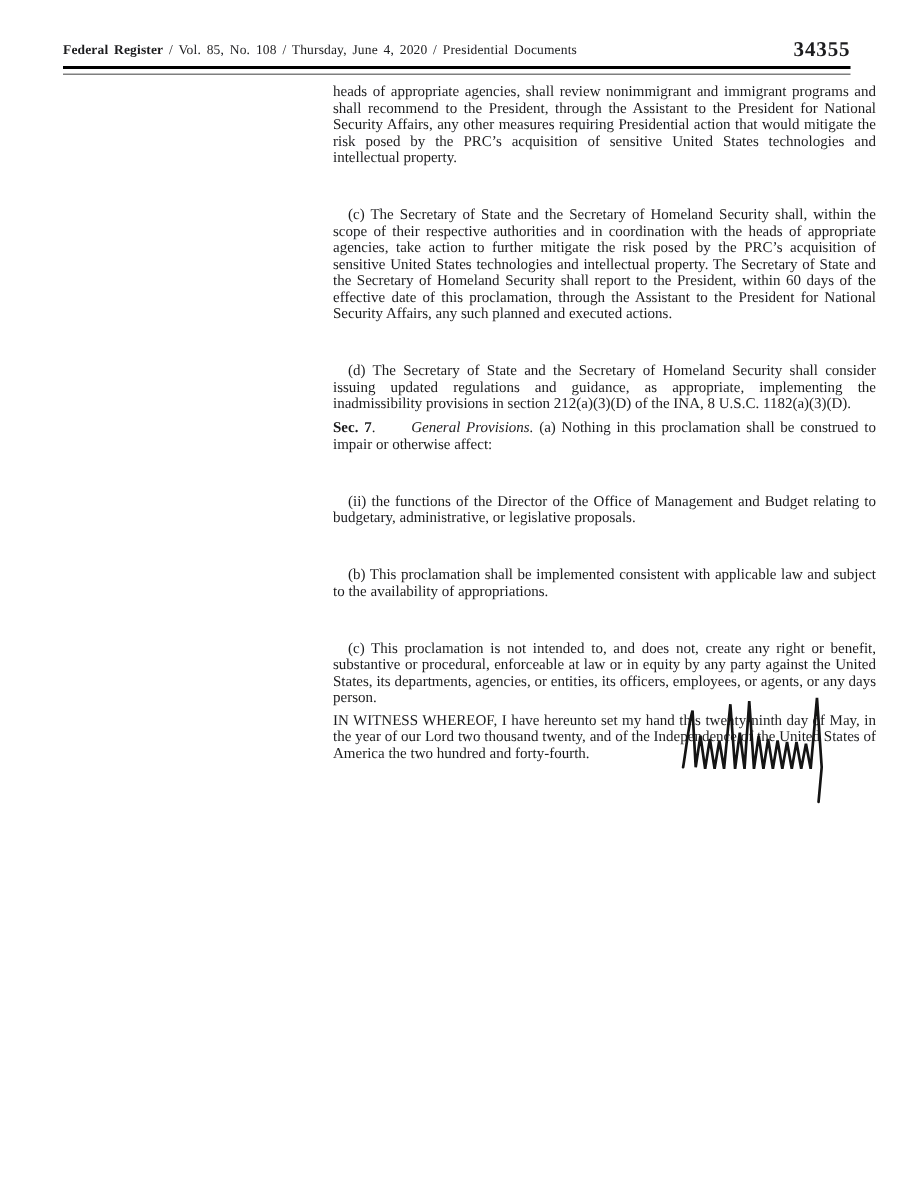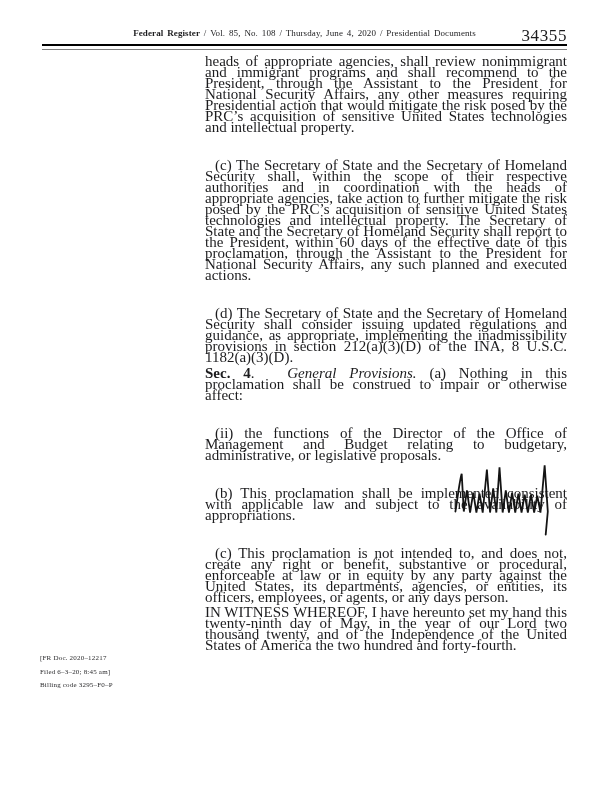--- a/index.html
+++ b/index.html
@@ -16,53 +16,52 @@
     position: absolute;
     left: 42px;
     right: 41px;
     top: 28px;
     height: 14px;
     font-size: 9px;
   }
   .masthead-line {
     position: absolute;
     left: 0; right: 0;
-    text-align: center;
     white-space: nowrap;
     letter-spacing: 0.1px;
     word-spacing: 1.5px;
   }
   .bold { font-weight: bold; }
   .italic { font-style: italic; margin-left: 20px; }
   .page-number {
     position: absolute;
     right: 0;
     top: -2px;
-    font-size: 17px;
-    font-weight: normal;
+    font-size: 14px;
+    font-weight: bold;
     letter-spacing: 0.6px;
   }
   .rule-black {
     position: absolute;
     left: 42px; right: 41px;
     top: 44px;
     border-top: 2.6px solid #000000;
   }
   .rule-gray {
     position: absolute;
     left: 42px; right: 41px;
     top: 49px;
     border-top: 1.8px solid #7f7f7f;
   }
   .body-col {
     position: absolute;
-    left: 205px;
+    left: 222px;
     width: 362px;
     top: 56px;
-    font-size: 15px;
+    font-size: 10px;
     line-height: 11px;
     text-align: justify;
   }
   .para { margin: 0; }
   .para + .para { margin-top: 4.5px; }
   .para.indent { text-indent: 10px; margin-top: 27px; }
   .signature {
     position: absolute;
     left: 452px;
     top: 459px;
@@ -91,37 +90,32 @@
     <div class="page-number">34355</div>
   </header>
 
   <div class="rule-black"></div>
   <div class="rule-gray"></div>
 
   <main class="body-col">
       <p class="para"><span>heads of appropriate agencies, shall review nonimmigrant and immigrant programs and shall recommend to the President, through the Assistant to the President for National Security Affairs, any other measures requiring Presidential action that would mitigate the risk posed by the PRC’s acquisition of sensitive United States technologies and intellectual property.</span></p>
       <p class="para indent"><span>(c) The Secretary of State and the Secretary of Homeland Security shall, within the scope of their respective authorities and in coordination with the heads of appropriate agencies, take action to further mitigate the risk posed by the PRC’s acquisition of sensitive United States technologies and intellectual property. The Secretary of State and the Secretary of Homeland Security shall report to the President, within 60 days of the effective date of this proclamation, through the Assistant to the President for National Security Affairs, any such planned and executed actions.</span></p>
       <p class="para indent"><span>(d) The Secretary of State and the Secretary of Homeland Security shall consider issuing updated regulations and guidance, as appropriate, implementing the inadmissibility provisions in section 212(a)(3)(D) of the INA, 8 U.S.C. 1182(a)(3)(D).</span></p>
-      <p class="para"><span class="bold">Sec. 4</span><span>. </span><span class="italic">General Provisions.</span><span> (a) Nothing in this proclamation shall be construed to impair or otherwise affect:</span></p>
+      <p class="para"><span class="bold">Sec. 7</span><span>. </span><span class="italic">General Provisions.</span><span> (a) Nothing in this proclamation shall be construed to impair or otherwise affect:</span></p>
       <p class="para indent"><span>(ii) the functions of the Director of the Office of Management and Budget relating to budgetary, administrative, or legislative proposals.</span></p>
       <p class="para indent"><span>(b) This proclamation shall be implemented consistent with applicable law and subject to the availability of appropriations.</span></p>
       <p class="para indent"><span>(c) This proclamation is not intended to, and does not, create any right or benefit, substantive or procedural, enforceable at law or in equity by any party against the United States, its departments, agencies, or entities, its officers, employees, or agents, or any days person.</span></p>
       <p class="para"><span>IN WITNESS WHEREOF, I have hereunto set my hand this twenty-ninth day of May, in the year of our Lord two thousand twenty, and of the Independence of the United States of America the two hundred and forty-fourth.</span></p>
     </main>
 
   <svg class="signature" viewBox="0 0 110 80" fill="none" xmlns="http://www.w3.org/2000/svg">
     <path d="M3 50
              C5 38 7 20 9 14
              L11 50 L14 30 L17 51 L20 32 L23 51 L26 33 L29 51
              L33 10 L36 51 L39 28 L42 51
              L45 8 L48 51 L51 30 L54 51 L57 32 L60 51
              L63 33 L66 51 L69 34 L72 51 L75 34 L78 51 L81 35 L84 51
              L88 6 L91 50
              L89 72" stroke="#141414" stroke-width="1.7" stroke-linejoin="miter" stroke-linecap="round"></path>
   </svg>
 
-  <footer class="doc-footer">
-    <div>[FR Doc. 2020–12217</div>
-    <div>Filed 6–3–20; 8:45 am]</div>
-    <div>Billing code 3295–F0–P</div>
-  </footer>
 
 </div>
 
 </body></html>

